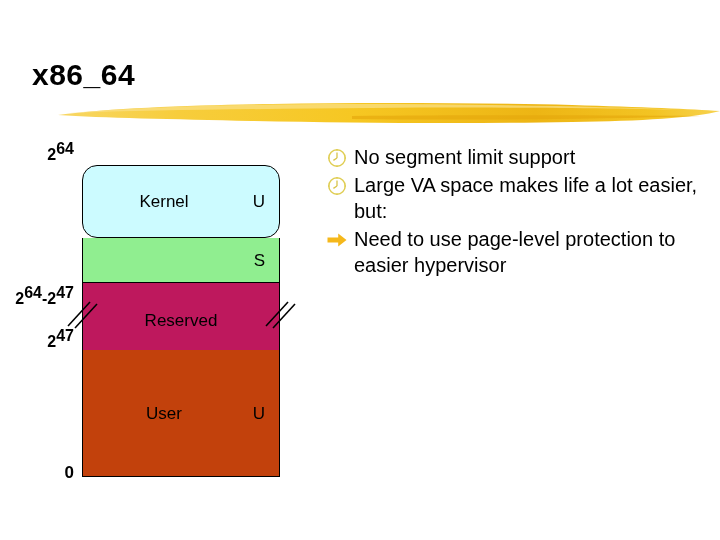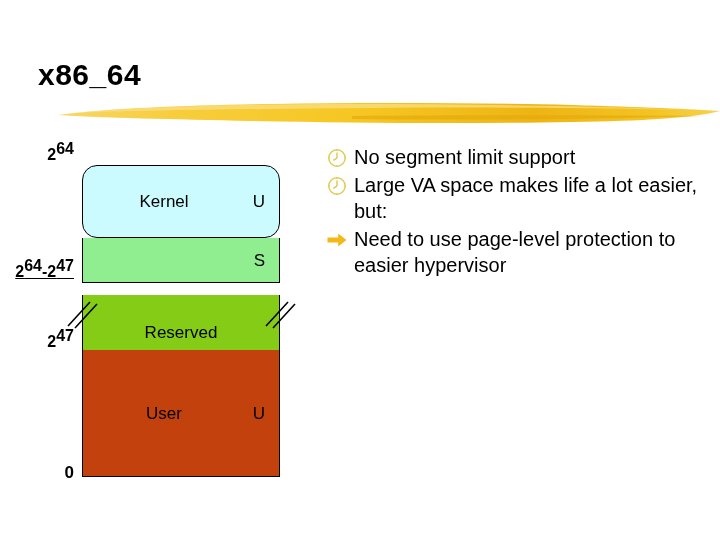--- a/index.html
+++ b/index.html
@@ -12,21 +12,21 @@
     height: 540px;
     position: relative;
     overflow: hidden;
     font-family: "Liberation Sans", sans-serif;
     color: #000000;
   }
 
   
   .slide-title {
     position: absolute;
-    left: 38px;
+    left: 32px;
     top: 58px;
     font-size: 30px;
     font-weight: bold;
     letter-spacing: 0.5px;
     color: #000000;
     white-space: nowrap;
   }
 
   
   .brush {
@@ -68,21 +68,21 @@
   }
   .band-mode {
     position: absolute;
     right: 14px;
     font-size: 17px;
     line-height: 1;
   }
 
   .band-kernel   { top: 0px;   height: 73px;  background: #ccfbff; border-radius: 15px; }
   .band-xen      { top: 73px;  height: 45px;  background: #90ee90; }
-  .band-reserved { top: 130px; height: 75px;  background: #84cc16; }
+  .band-reserved { top: 118px; height: 75px;  background: #be185d; }
   .band-user     { top: 185px; height: 127px; background: #c2410c; }
 
   
   .break-mark {
     position: absolute;
     width: 34px;
     height: 40px;
     pointer-events: none;
   }
   .break-left  { left: -17px; top: 128px; }
@@ -97,21 +97,21 @@
     text-align: right;
     color: #000000;
   }
   .axis-label sup {
     font-size: 16px;
     font-weight: bold;
     vertical-align: super;
     line-height: 0;
   }
   .axis-top    { left: 0px;  top: 146px; width: 74px; }
-  .axis-second { left: 0px;  top: 263px; width: 74px; text-decoration: underline; }
+  .axis-second { left: 0px;  top: 290px; width: 74px; }
   .axis-third  { left: 0px;  top: 333px; width: 74px; }
   .axis-zero   { left: 0px;  top: 463px; width: 74px; font-size: 17px; }
 
   
   .bullets {
     position: absolute;
     left: 326px;
     top: 144px;
     width: 386px;
   }

